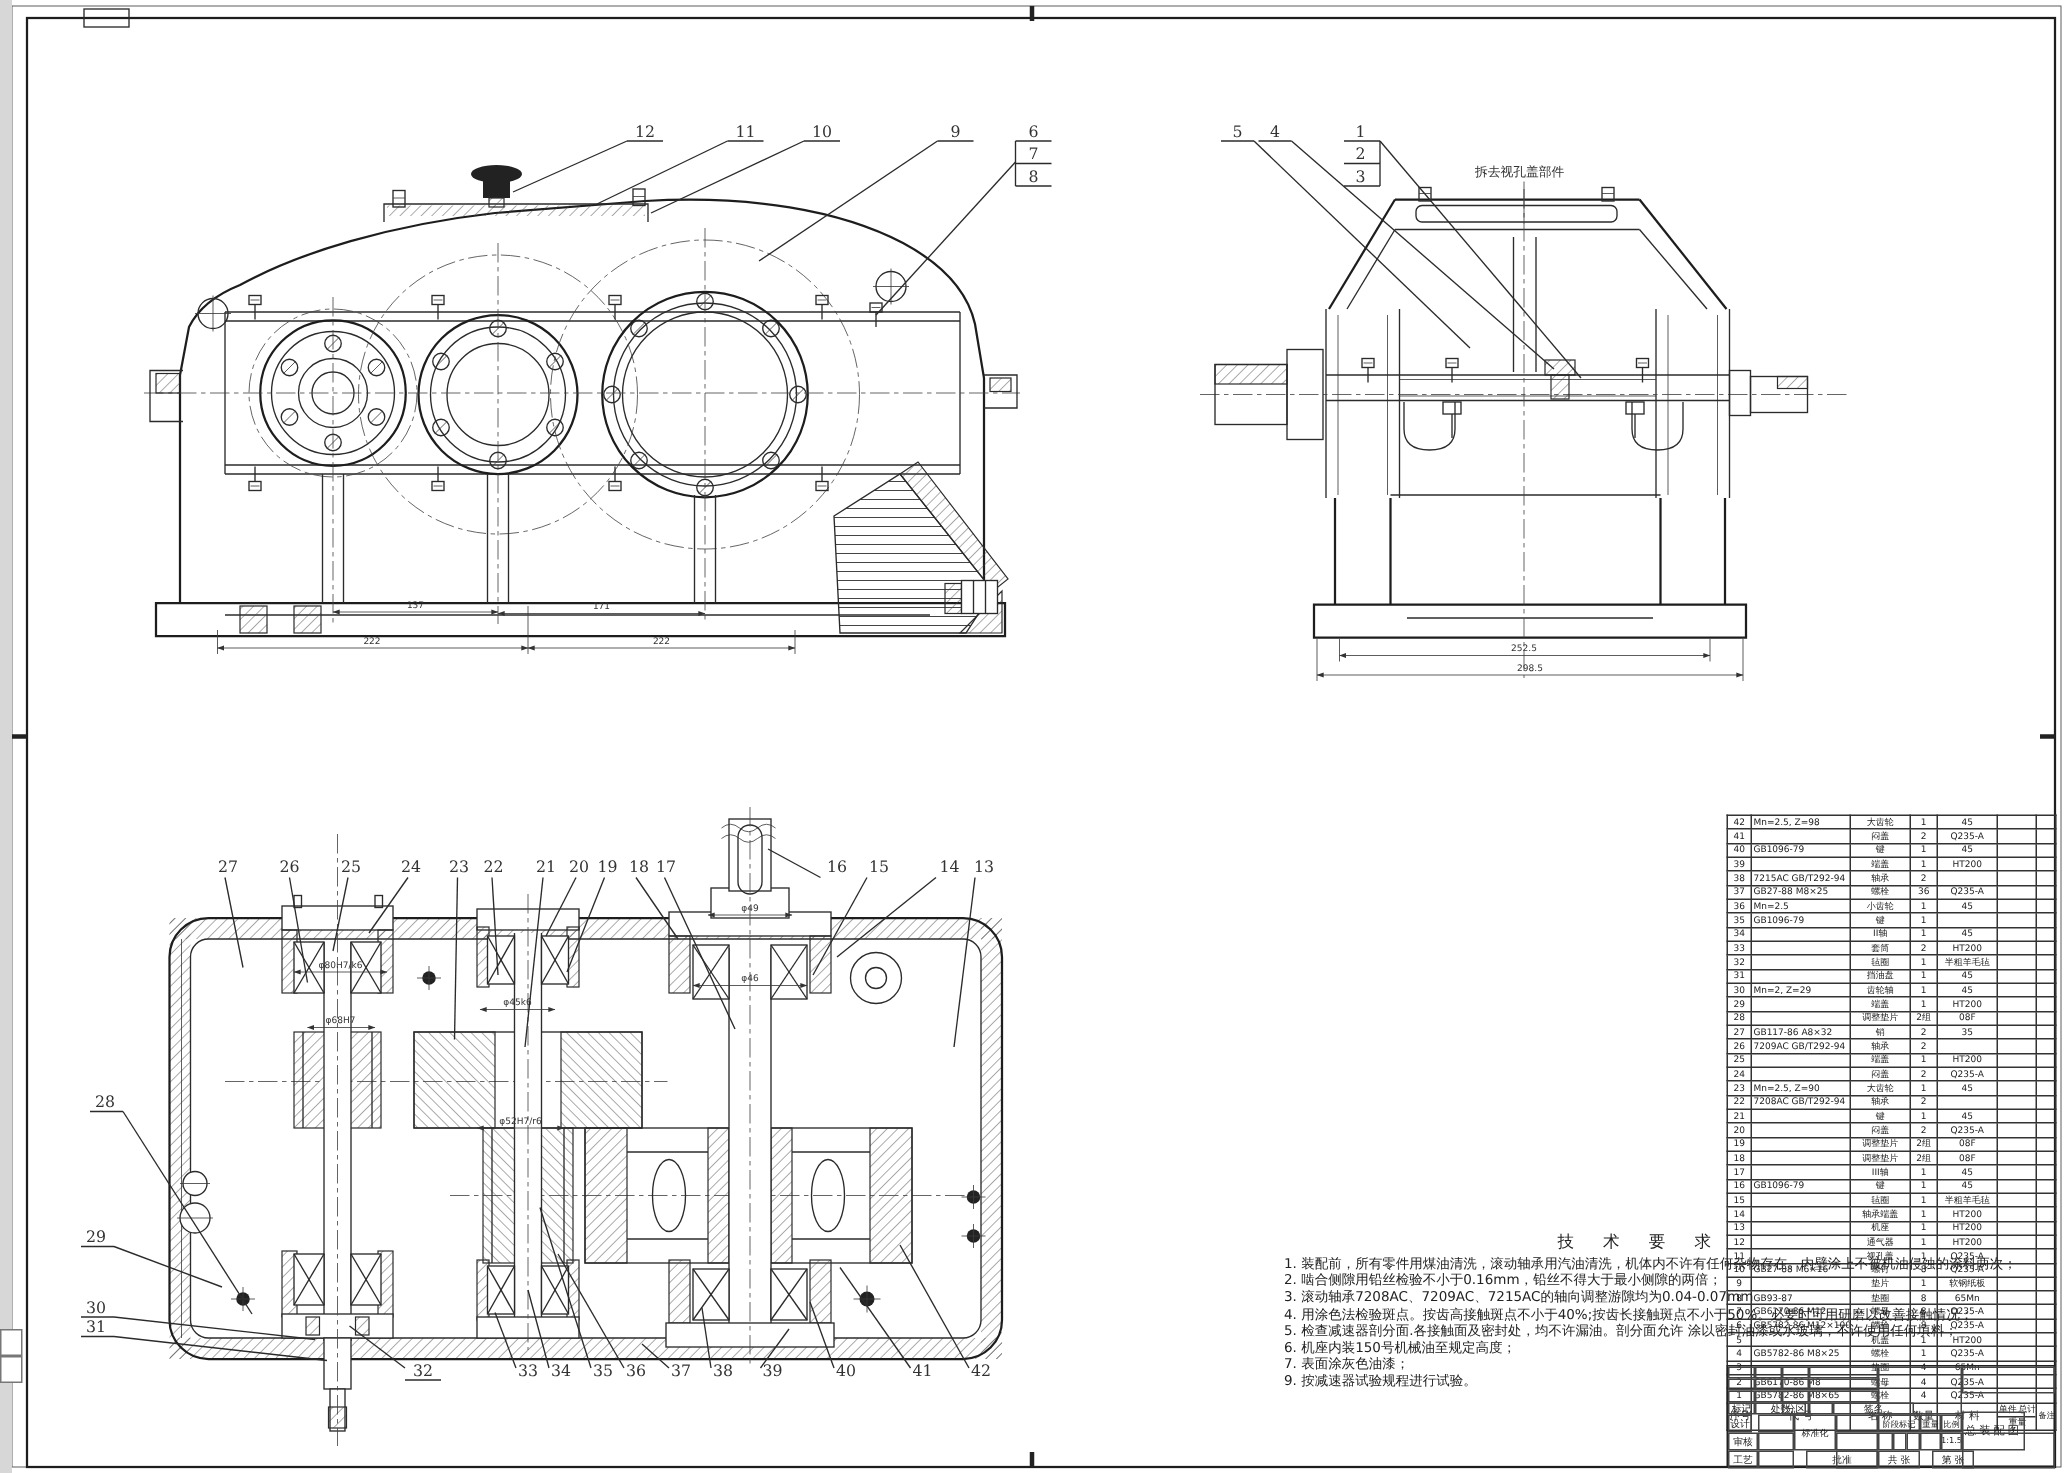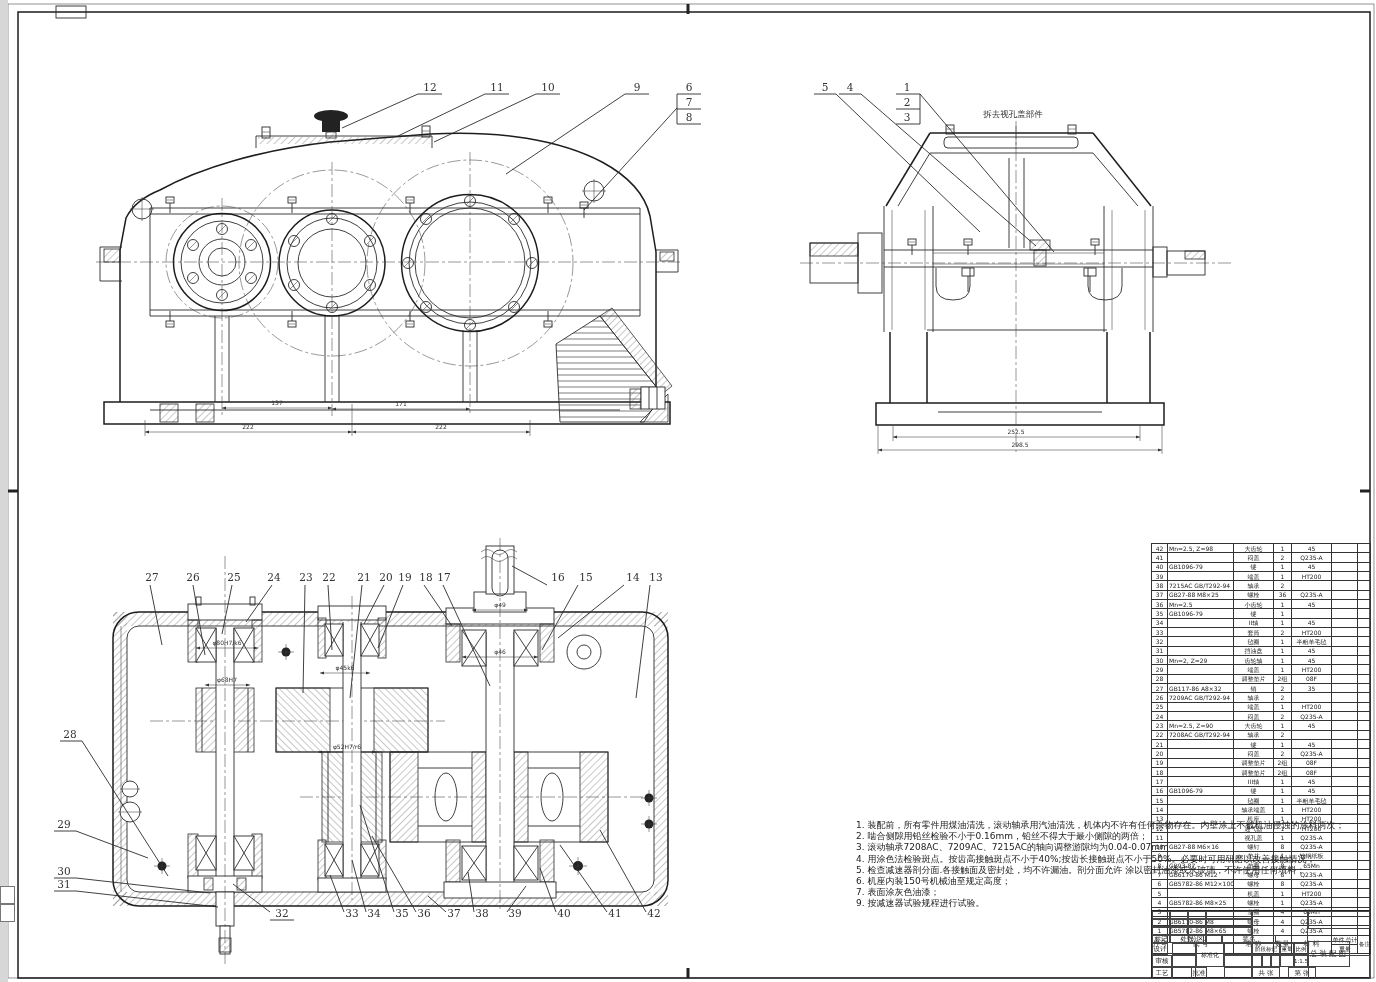--- a/index.html
+++ b/index.html
@@ -534,20 +534,21 @@
   <line x1="556" y1="912" x2="540" y2="868" class="ln"></line>
         <text class="co" x="564" y="917">40</text>
   <line x1="607" y1="912" x2="560" y2="845" class="ln"></line>
         <text class="co" x="615" y="917">41</text>
   <line x1="646" y1="912" x2="600" y2="830" class="ln"></line>
         <text class="co" x="654" y="917">42</text>
 </g>
 </svg>
 
 <div class="tech">
+  <h4>技 术 要 求</h4>
   <div>
 
   <div class="ti">1. 装配前，所有零件用煤油清洗，滚动轴承用汽油清洗，机体内不许有任何杂物存在。内壁涂上不被机油侵蚀的涂料两次；</div>
         <div class="ti">2. 啮合侧隙用铅丝检验不小于0.16mm，铅丝不得大于最小侧隙的两倍；</div>
         <div class="ti">3. 滚动轴承7208AC、7209AC、7215AC的轴向调整游隙均为0.04-0.07mm</div>
         <div class="ti">4. 用涂色法检验斑点。按齿高接触斑点不小于40%;按齿长接触斑点不小于50%。必要时可用研磨以改善接触情况；</div>
         <div class="ti">5. 检查减速器剖分面.各接触面及密封处，均不许漏油。剖分面允许 涂以密封油漆或水玻璃，不许使用任何填料；</div>
         <div class="ti">6. 机座内装150号机械油至规定高度；</div>
         <div class="ti">7. 表面涂灰色油漆；</div>
         <div class="ti">9. 按减速器试验规程进行试验。</div>
@@ -986,21 +987,21 @@
   <div class="c" style="left:70px;top:24px;width:54px;height:8px">签名</div>
   <div class="c" style="left:0;top:32px;width:16px;height:12px">设计</div>
   <div class="c" style="left:20px;top:32px;width:24px;height:12px"></div>
   <div class="c" style="left:44px;top:32px;width:28px;height:24px;font-size:6px;">标准化</div>
   <div class="c" style="left:72px;top:32px;width:28px;height:12px"></div>
   <div class="c" style="left:0;top:44px;width:20px;height:12px">审核</div>
   <div class="c" style="left:20px;top:44px;width:24px;height:12px"></div>
   <div class="c" style="left:72px;top:44px;width:28px;height:12px"></div>
   <div class="c" style="left:0;top:56px;width:20px;height:12px">工艺</div>
   <div class="c" style="left:20px;top:56px;width:24px;height:12px"></div>
-  <div class="c" style="left:39px;top:56px;width:16px;height:12px">批准</div>
+  <div class="c" style="left:52px;top:56px;width:48px;height:12px">批准</div>
   <div class="c" style="left:72px;top:56px;width:28px;height:12px"></div>
   <div class="c" style="left:100px;top:0;width:56px;height:32px"></div>
   <div class="c" style="left:100px;top:32px;width:28px;height:12px;font-size:5.5px;">阶段标记</div>
   <div class="c" style="left:128px;top:32px;width:14px;height:12px;font-size:5.5px;">重量</div>
   <div class="c" style="left:142px;top:32px;width:14px;height:12px;font-size:5.5px;">比例</div>
   <div class="c" style="left:100px;top:44px;width:10px;height:12px"></div>
   <div class="c" style="left:110px;top:44px;width:9px;height:12px"></div>
   <div class="c" style="left:119px;top:44px;width:9px;height:12px"></div>
   <div class="c" style="left:128px;top:44px;width:14px;height:12px"></div>
   <div class="c" style="left:142px;top:44px;width:14px;height:12px;font-size:5.5px;">1:1.5</div>

